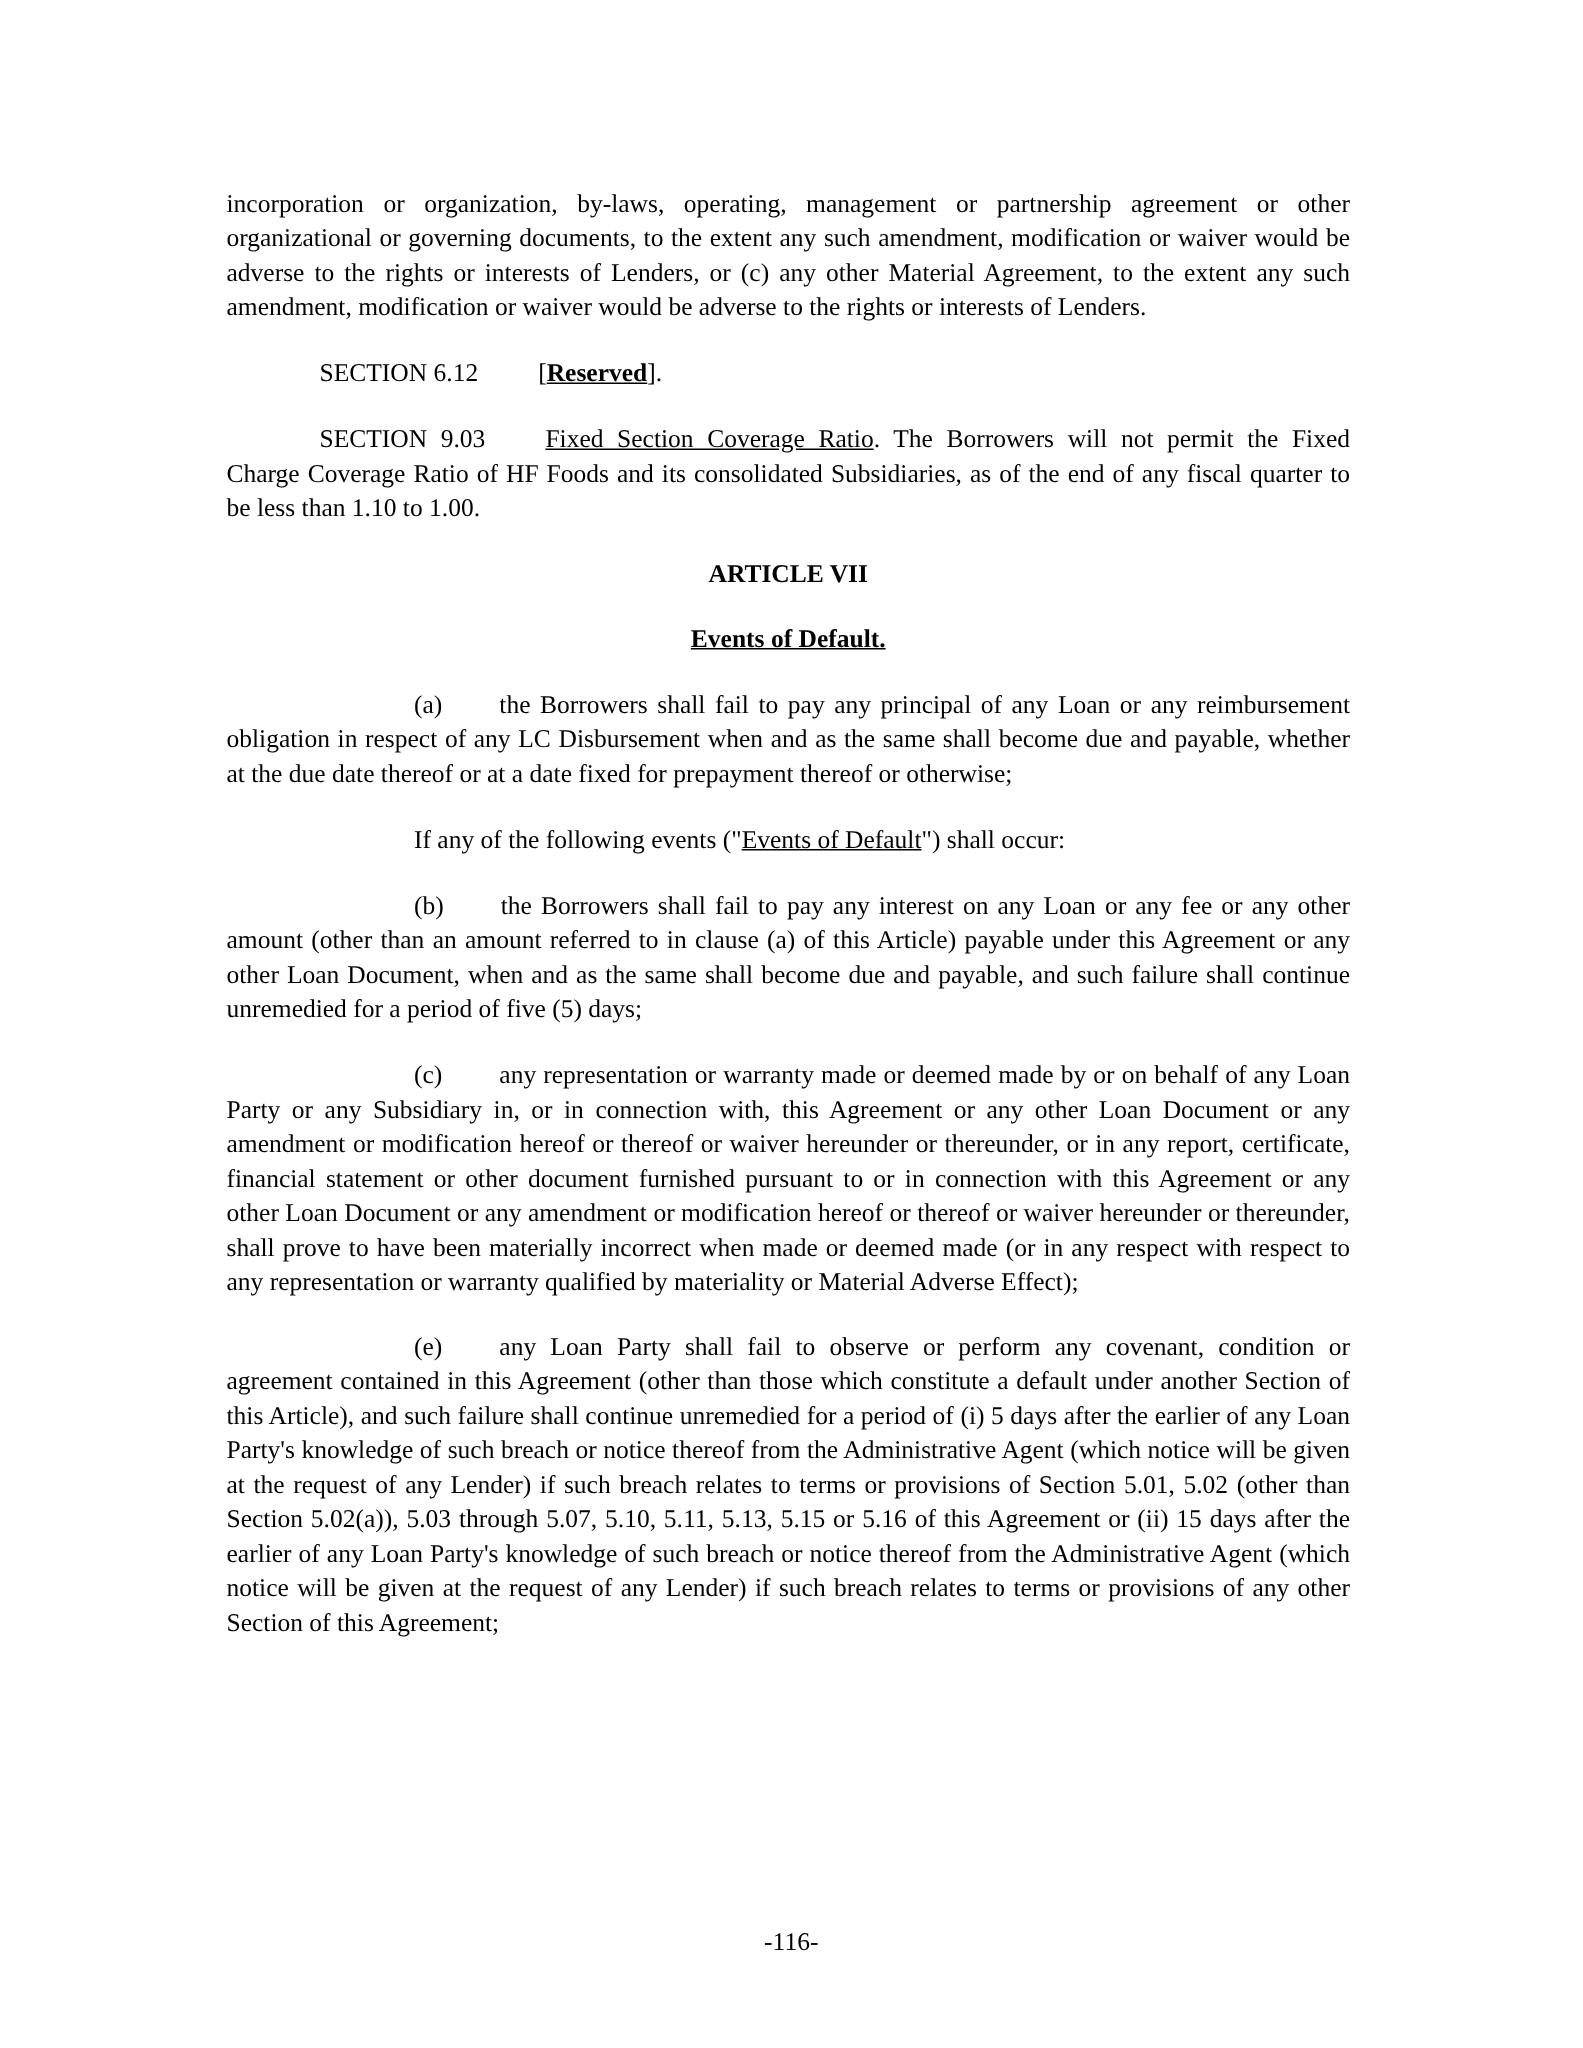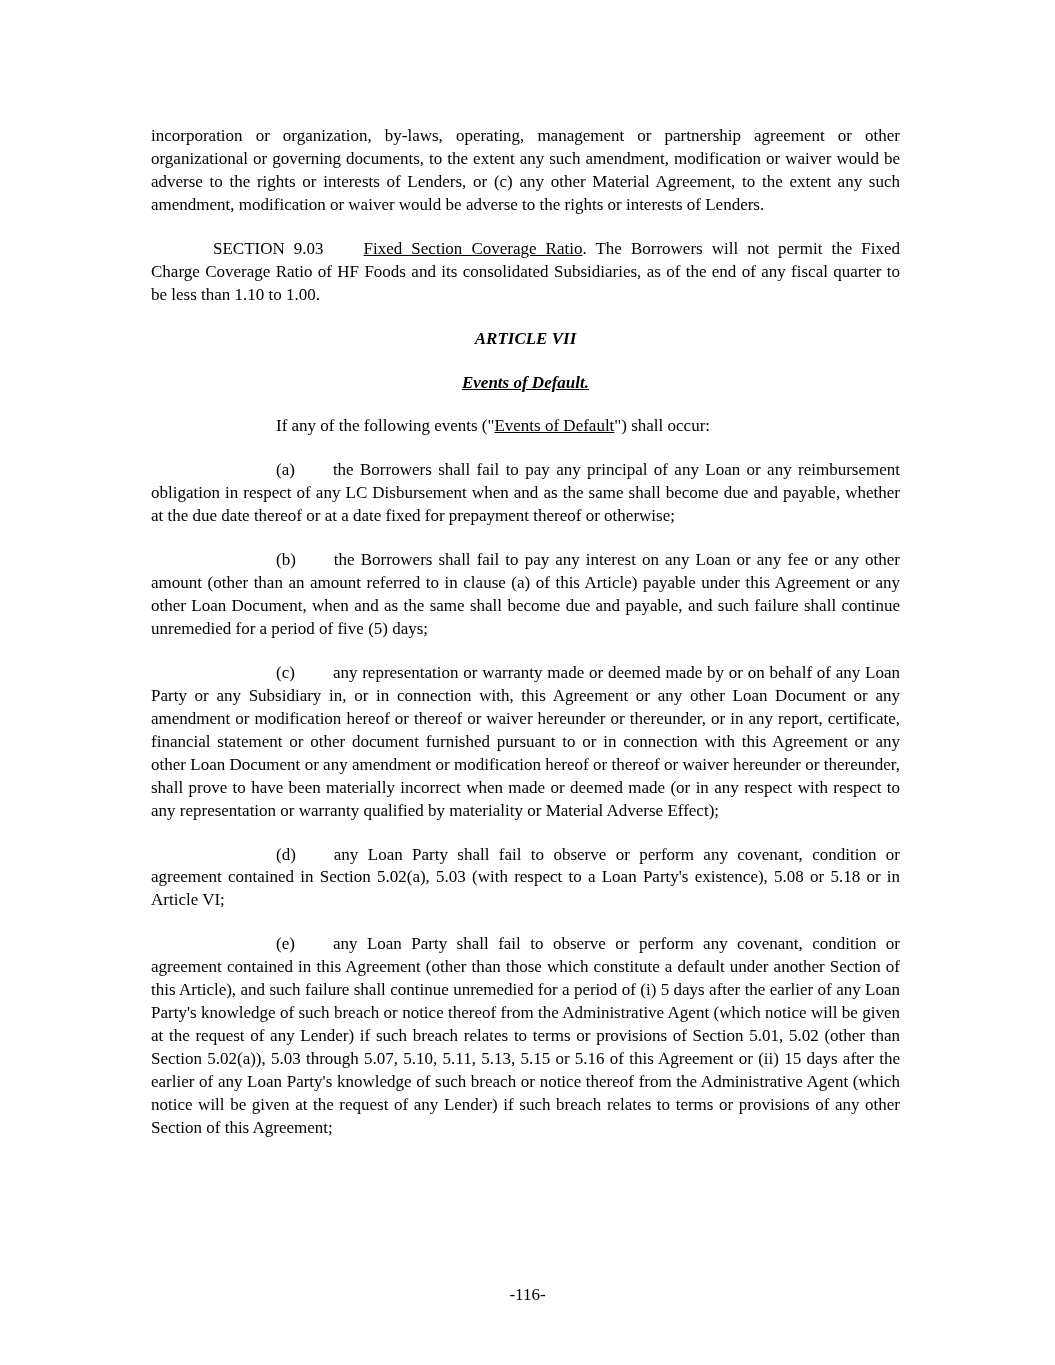--- a/index.html
+++ b/index.html
@@ -25,53 +25,52 @@
   .indent-one { text-indent: 125px; }
   .tab { display: inline-block; width: 40px; }
   .tab-small { display: inline-block; width: 38px; }
   .bold { font-weight: bold; }
   .underline { text-decoration: underline; text-align: center; }
   .heading {
     text-align: center;
     text-indent: 0;
     font-weight: bold;
     margin-bottom: 21px;
-    font-style: italic;
   }
   .footer {
     position: absolute;
     bottom: 58px;
     left: 0;
     right: 0;
     text-align: center;
   }
 </style>
 </head>
 <body>
 
 <div class="page">
   <div class="content">
 
     <p class="para">incorporation or organization, by-laws, operating, management or partnership agreement or other organizational or governing documents, to the extent any such amendment, modification or waiver would be adverse to the rights or interests of Lenders, or (c) any other Material Agreement, to the extent any such amendment, modification or waiver would be adverse to the rights or interests of Lenders.</p>
 
+    <p class="para indent-half"><span>SECTION 6.12</span><span class="tab"></span><span>[</span><span class="bold underline">Reserved</span><span>].</span></p>
 
     <p class="para indent-half"><span>SECTION 9.03</span><span class="tab"></span><span class="underline">Fixed Section Coverage Ratio</span><span>.  The Borrowers will not permit the Fixed Charge Coverage Ratio of HF Foods and its consolidated Subsidiaries, as of the end of any fiscal quarter to be less than 1.10 to 1.00.</span></p>
 
     <p class="para heading">ARTICLE VII</p>
 
     <p class="para heading"><span class="underline">Events of Default.</span></p>
 
+    <p class="para indent-one"><span>(a)</span><span class="tab-small"></span><span>the Borrowers shall fail to pay any principal of any Loan or any reimbursement obligation in respect of any LC Disbursement when and as the same shall become due and payable, whether at the due date thereof or at a date fixed for prepayment thereof or otherwise;</span></p>
+
     <p class="para indent-one"><span>If any of the following events ("</span><span class="underline">Events of Default</span><span>") shall occur:</span></p>
-
-    <p class="para indent-one"><span>(a)</span><span class="tab-small"></span><span>the Borrowers shall fail to pay any principal of any Loan or any reimbursement obligation in respect of any LC Disbursement when and as the same shall become due and payable, whether at the due date thereof or at a date fixed for prepayment thereof or otherwise;</span></p>
 
     <p class="para indent-one"><span>(b)</span><span class="tab-small"></span><span>the Borrowers shall fail to pay any interest on any Loan or any fee or any other amount (other than an amount referred to in clause (a) of this Article) payable under this Agreement or any other Loan Document, when and as the same shall become due and payable, and such failure shall continue unremedied for a period of five (5) days;</span></p>
 
     <p class="para indent-one"><span>(c)</span><span class="tab-small"></span><span>any representation or warranty made or deemed made by or on behalf of any Loan Party or any Subsidiary in, or in connection with, this Agreement or any other Loan Document or any amendment or modification hereof or thereof or waiver hereunder or thereunder, or in any report, certificate, financial statement or other document furnished pursuant to or in connection with this Agreement or any other Loan Document or any amendment or modification hereof or thereof or waiver hereunder or thereunder, shall prove to have been materially incorrect when made or deemed made (or in any respect with respect to any representation or warranty qualified by materiality or Material Adverse Effect);</span></p>
 
-    <p class="para indent-one"><span>(d)</span><span class="tab-small"></span><span>any Loan Party shall fail to observe or perform any covenant, condition or agreement contained in Section 5.02(a), 5.03 (with respect to a Loan Party's existence), 5.08 or 5.18 or in Article VI;</span></p>
 
     <p class="para indent-one"><span>(e)</span><span class="tab-small"></span><span>any Loan Party shall fail to observe or perform any covenant, condition or agreement contained in this Agreement (other than those which constitute a default under another Section of this Article), and such failure shall continue unremedied for a period of (i) 5 days after the earlier of any Loan Party's knowledge of such breach or notice thereof from the Administrative Agent (which notice will be given at the request of any Lender) if such breach relates to terms or provisions of Section 5.01, 5.02 (other than Section 5.02(a)), 5.03 through 5.07, 5.10, 5.11, 5.13, 5.15 or 5.16 of this Agreement or (ii) 15 days after the earlier of any Loan Party's knowledge of such breach or notice thereof from the Administrative Agent (which notice will be given at the request of any Lender) if such breach relates to terms or provisions of any other Section of this Agreement;</span></p>
 
   </div>
 
   <div class="footer">-116-</div>
 </div>
 
 </body></html>

